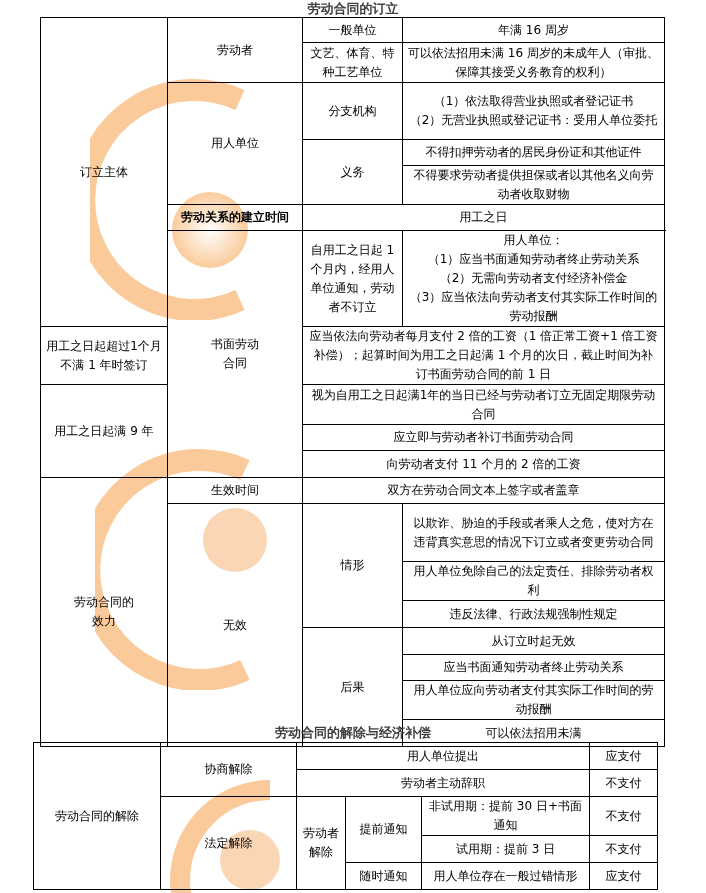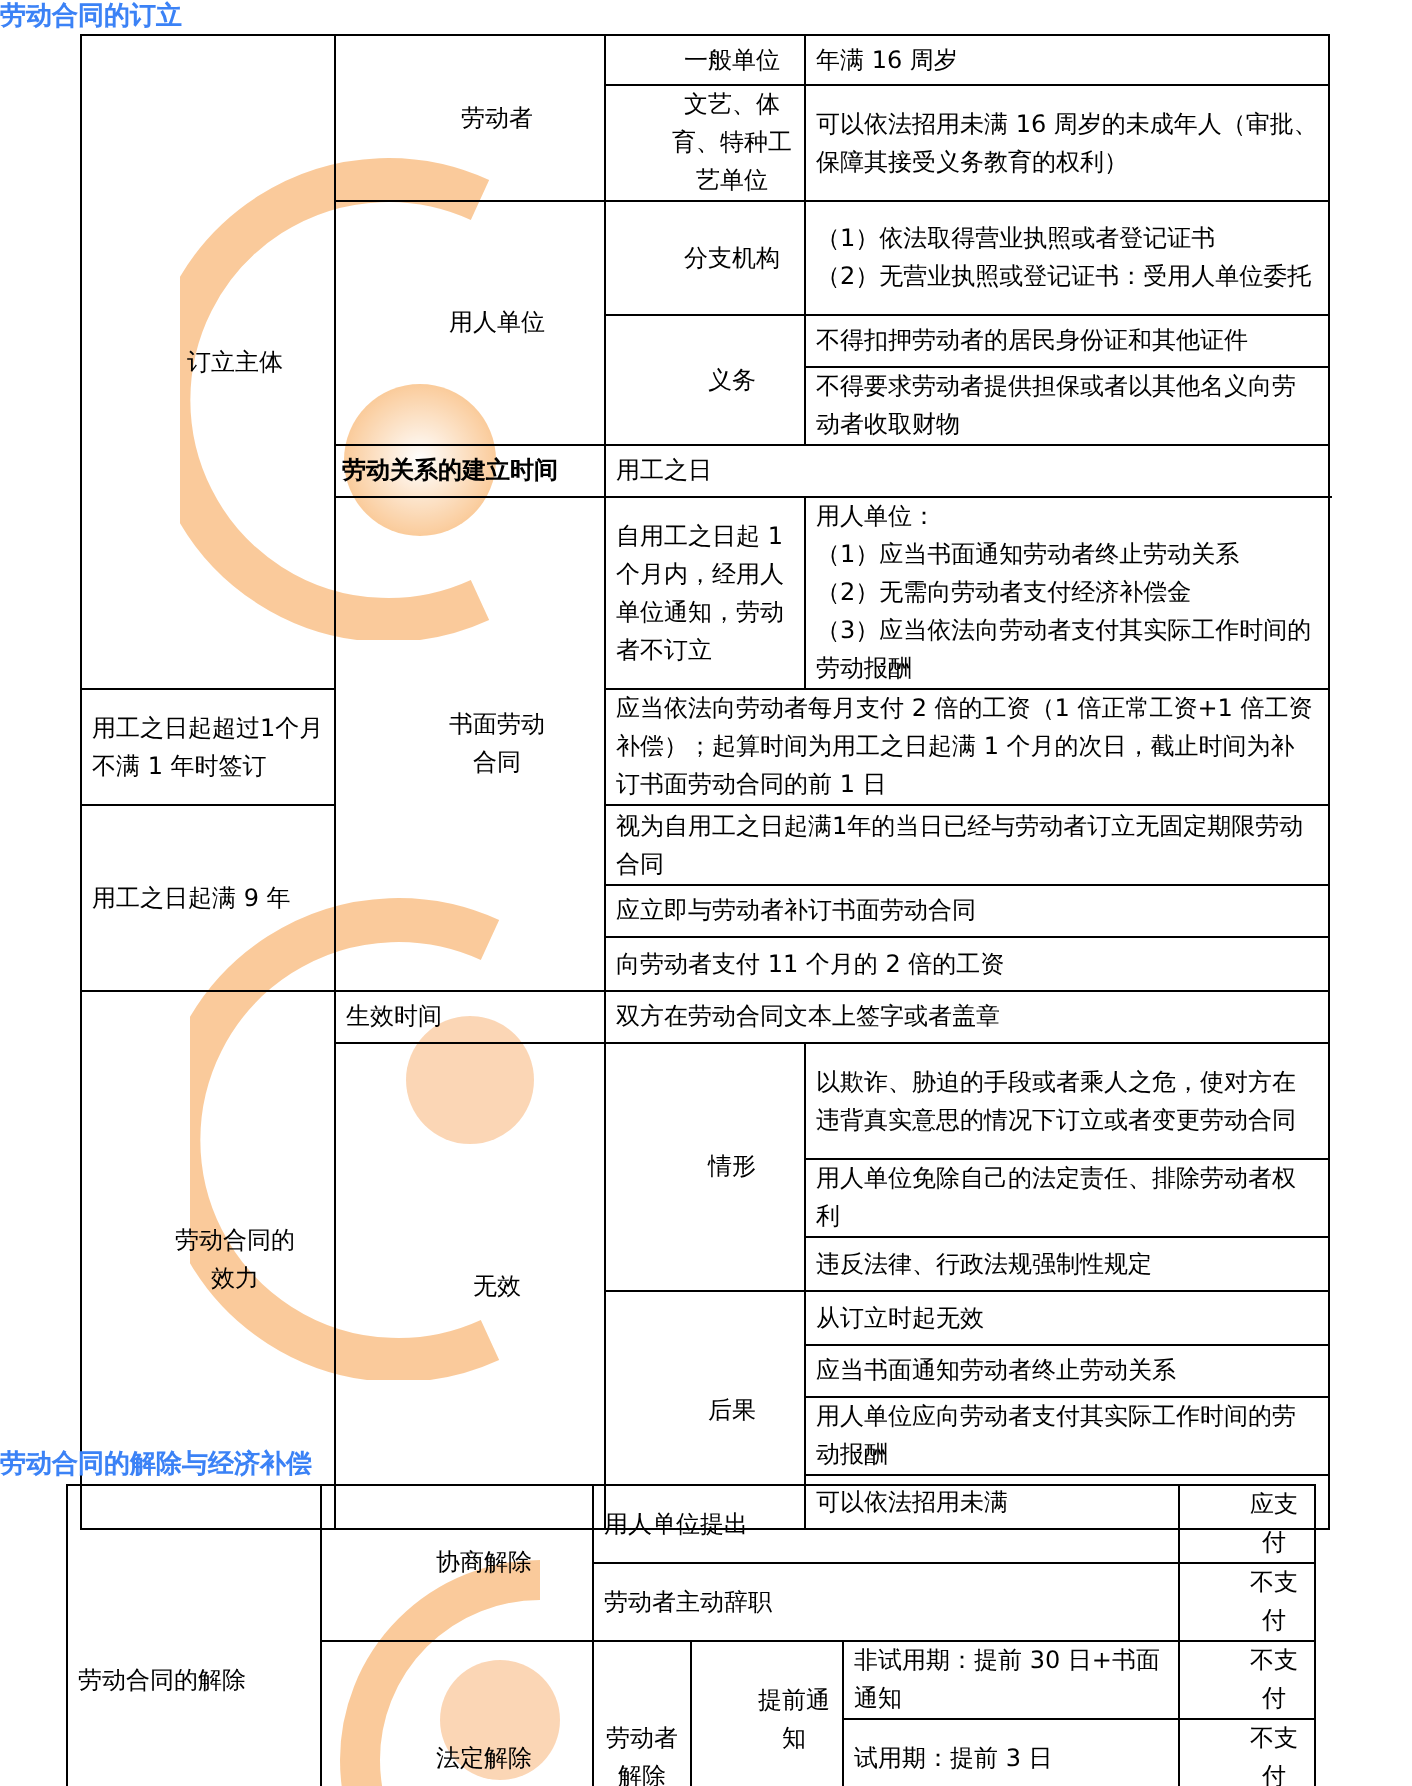--- a/index.html
+++ b/index.html
@@ -1,23 +1,23 @@
 <!DOCTYPE html>
 <html><head>
 <meta charset="utf-8">
 <style>
   html, body { margin:0; padding:0; background:#fff; }
   body { width:706px; height:893px; position:relative; overflow:hidden;
          font-family:"DejaVu Sans", sans-serif; font-size:12px; color:#000; }
-  .title { position:absolute; left:0; width:706px; color:#3b82f6;
+  .title { position:absolute; left:0; width:706px; text-align:center; color:#404040;
            font-weight:bold; font-size:13px; line-height:16px; }
   table { position:absolute; border-collapse:collapse; table-layout:fixed; }
   td { border:1px solid #000; padding:0 5px; vertical-align:middle; line-height:19px;
-       font-size:12px; background:transparent; word-break:break-all; }
-  td.c { text-align:center;padding-left:32px; }
+       font-size:12px; background:transparent; word-break:break-all;text-align:center; }
+  td.c { text-align:center; }
   .watermark { position:absolute; pointer-events:none; opacity:0.55; }
 </style>
 </head>
 <body>
 
 <svg class="watermark" style="left:90px;top:60px;" width="230" height="260" viewBox="0 0 230 260">
   <defs>
       <radialGradient id="g1" cx="50%" cy="50%" r="50%">
         <stop offset="0%" stop-color="#fff"></stop>
         <stop offset="100%" stop-color="#f7a24a"></stop>

